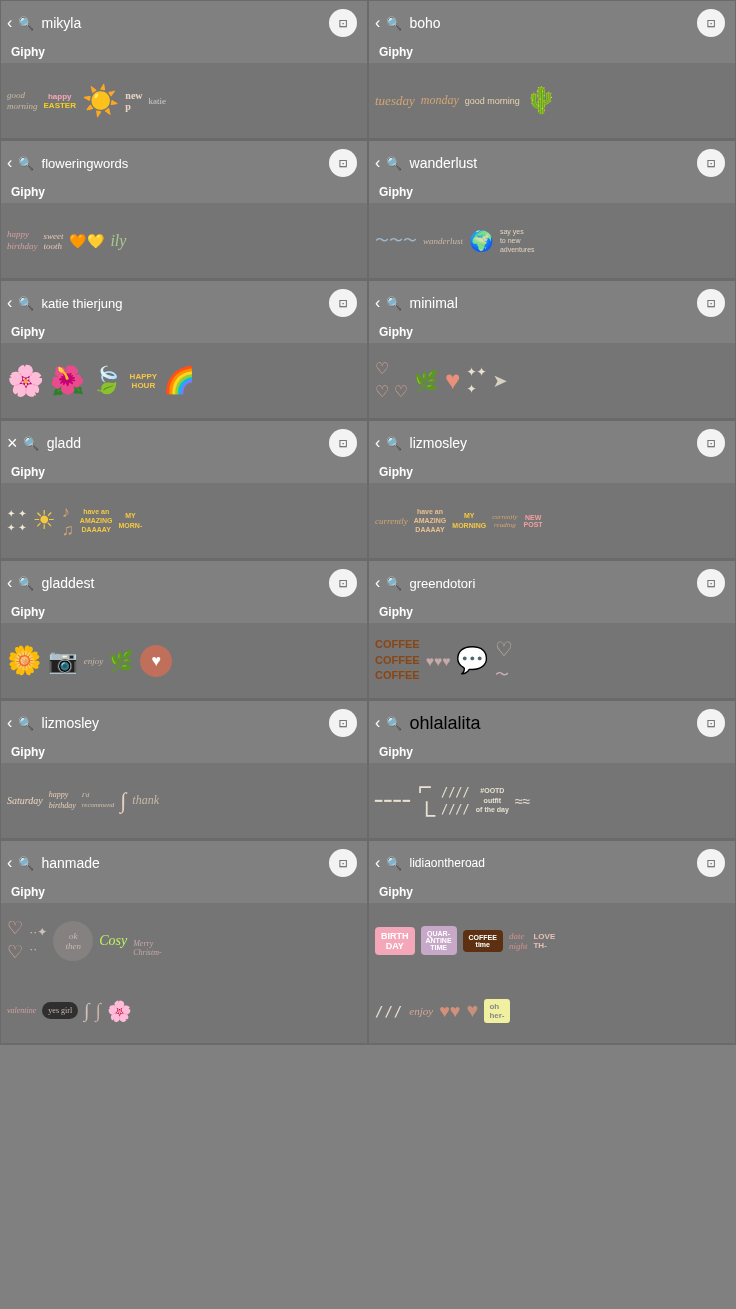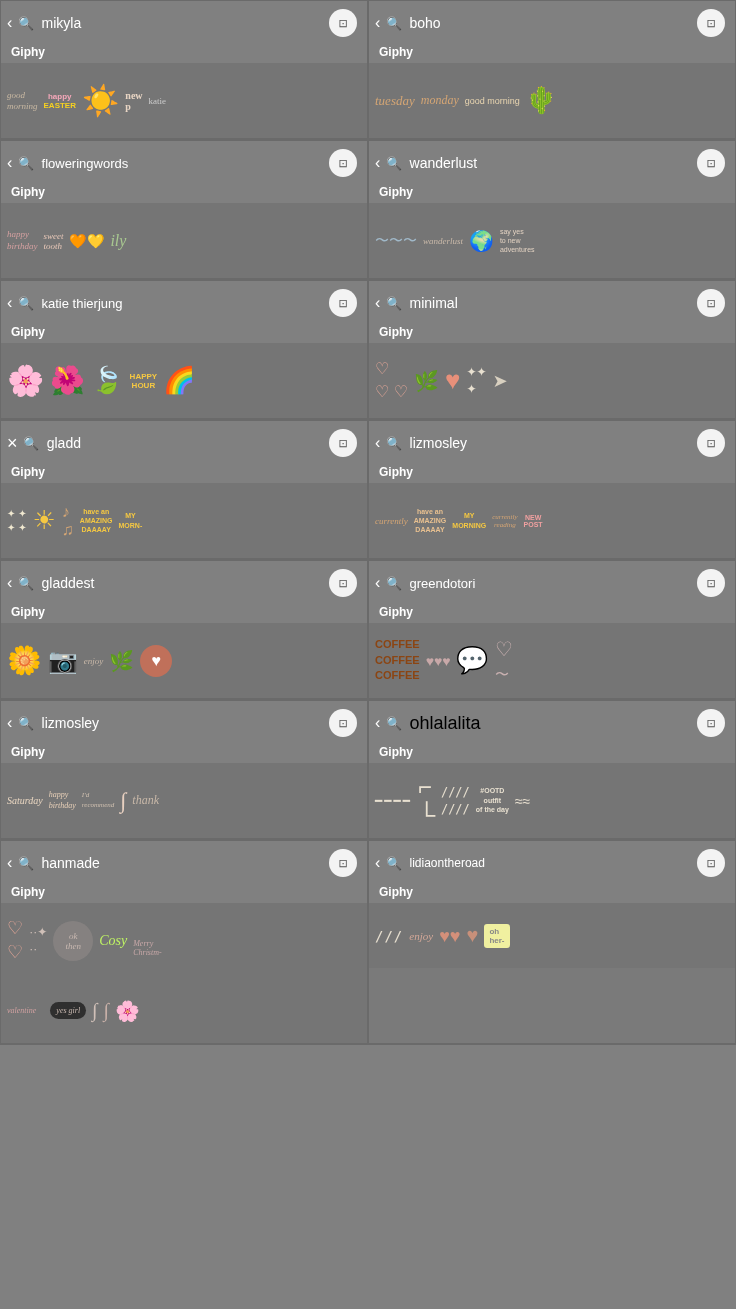--- a/index.html
+++ b/index.html
@@ -300,36 +300,43 @@
       <div class="giphy-label">Giphy</div>
       <div class="stickers-row">
         <div style="font-size:18px;color:#e8a898;line-height:1.3;">♡<br>♡</div>
         <div style="font-size:12px;color:#d0c0b8;line-height:1.4;">··✦<br>··</div>
         <div style="font-size:9px;color:#c8b8b0;font-family:cursive;font-style:italic;text-align:center;background:rgba(200,180,175,0.2);border-radius:50%;width:40px;height:40px;display:flex;align-items:center;justify-content:center;">ok<br>then</div>
         <div style="font-size:14px;color:#bef264;font-family:Georgia,cursive;font-style:italic;">Cosy</div>
         <div style="font-size:8px;color:#c8a8a8;font-family:cursive;font-style:italic;margin-top:14px;">Merry<br>Christm-</div>
       </div>
       <div class="stickers-row" style="min-height:65px;">
         <div style="font-size:8px;color:#d0a0a0;font-family:cursive;font-style:italic;">valentine</div>
-        <div style="font-size:8px;color:#c8b8b0;font-family:cursive;font-style:italic;background:rgba(0,0,0,0.6);padding:4px 6px;border-radius:20px;margin-left:8px;">yes girl</div>
+        <div style="font-size:8px;color:#c8b8b0;font-family:cursive;background:rgba(0,0,0,0.6);padding:4px 6px;border-radius:20px;">yes girl</div>
         <div style="font-size:20px;color:#d0c0b8;font-family:cursive;">∫</div>
         <div style="font-size:20px;color:#c8b0a8;font-family:cursive;">∫</div>
         <div style="font-size:20px;color:#e8a898;">🌸</div>
       </div>
     </div>
     <div class="panel">
       <div class="panel-header">
         <div class="header-left">
           <span style="color:white;font-size:16px;font-weight:300;margin-right:2px;">‹</span>
           <span style="font-size:13px;color:white;margin-right:3px;">🔍</span>
           <span style="color:white;font-size:12px;font-weight:400;">lidiaontheroad</span>
         </div>
         <div style="width:28px;height:28px;border-radius:50%;background:rgba(255,255,255,0.9);display:flex;align-items:center;justify-content:center;font-size:11px;color:#555;">⊡</div>
       </div>
       <div class="giphy-label">Giphy</div>
+      <div class="stickers-row">
+        <div style="font-size:9px;color:white;font-weight:bold;background:#f4a7b9;padding:4px 6px;border-radius:4px;text-align:center;">BIRTH<br>DAY</div>
+        <div style="font-size:7px;color:white;font-weight:bold;background:#c8a8c8;padding:4px 5px;border-radius:4px;text-align:center;">QUAR-<br>ANTINE<br>TIME</div>
+        <div style="font-size:7px;color:white;font-weight:bold;background:#5c3010;padding:4px 6px;border-radius:4px;text-align:center;">COFFEE<br>time</div>
+        <div style="font-size:9px;color:#d4908a;font-family:cursive;font-style:italic;">date<br>night</div>
+        <div style="font-size:8px;color:#e8c0b8;font-weight:bold;font-family:sans-serif;">LOVE<br>TH-</div>
+      </div>
       <div class="stickers-row" style="min-height:65px;">
         <div style="font-size:14px;color:#e8e0d0;font-family:monospace;letter-spacing:1px;">///</div>
         <div style="font-size:11px;color:#d4a898;font-family:cursive;font-style:italic;">enjoy</div>
         <div style="font-size:18px;color:#d4907a;line-height:1;">♥♥</div>
         <div style="font-size:20px;color:#c8907a;">♥</div>
         <div style="font-size:8px;color:#888;font-weight:bold;background:#f0f0a0;padding:3px 5px;border-radius:3px;">oh<br>her-</div>
       </div>
     </div>
   </div>
 </div>

